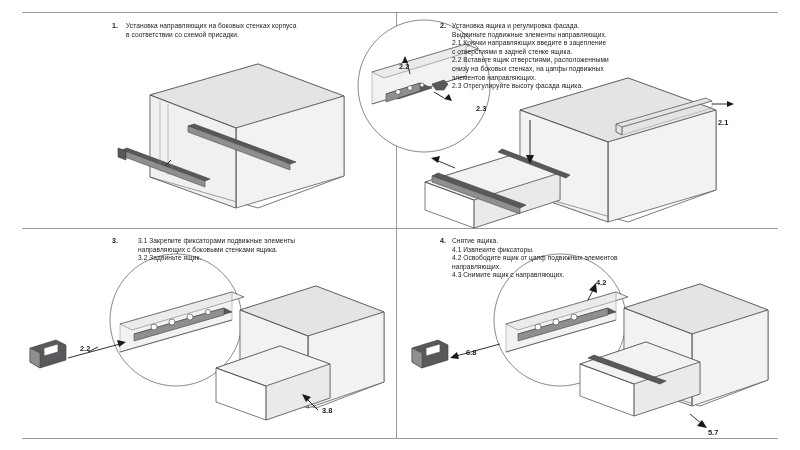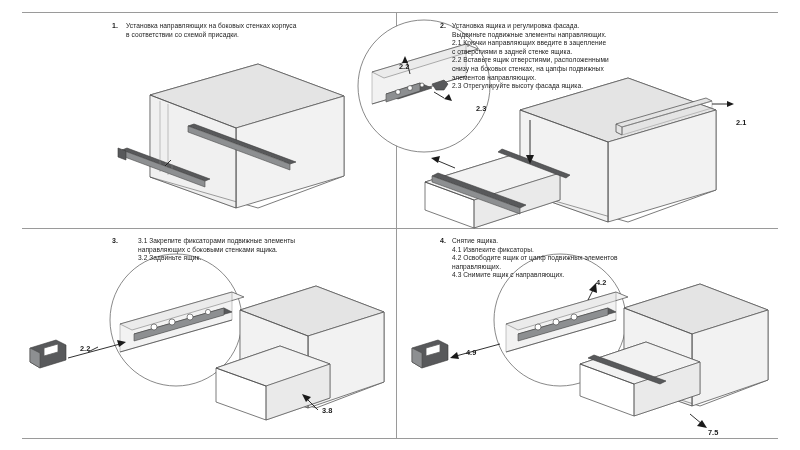--- a/index.html
+++ b/index.html
@@ -262,20 +262,20 @@
 
   <div class="step-num" style="left:440px; top:237px;">4.</div>
   <div class="txt" style="left:452px; top:237px; width:300px;">Снятие ящика.
 4.1 Извлеките фиксаторы.
 4.2 Освободите ящик от цапф подвижных элементов
 направляющих.
 4.3 Снимите ящик с направляющих.</div>
 
   <div class="callout" style="left:399px; top:62px;">2.2</div>
   <div class="callout" style="left:452px; top:104px;margin-left:24px;">2.3</div>
-  <div class="callout" style="left:736px; top:118px;">2.1</div>
+  <div class="callout" style="left:718px; top:118px;">2.1</div>
   <div class="callout" style="left:80px; top:344px;">2.2</div>
   <div class="callout" style="left:322px; top:406px;">3.8</div>
-  <div class="callout" style="left:466px; top:348px;">4.9</div>
+  <div class="callout" style="left:466px; top:348px;">6.8</div>
   <div class="callout" style="left:596px; top:278px;">4.2</div>
-  <div class="callout" style="left:708px; top:428px;">7.5</div>
+  <div class="callout" style="left:708px; top:428px;">5.7</div>
 
 </div>
 
 </body></html>

